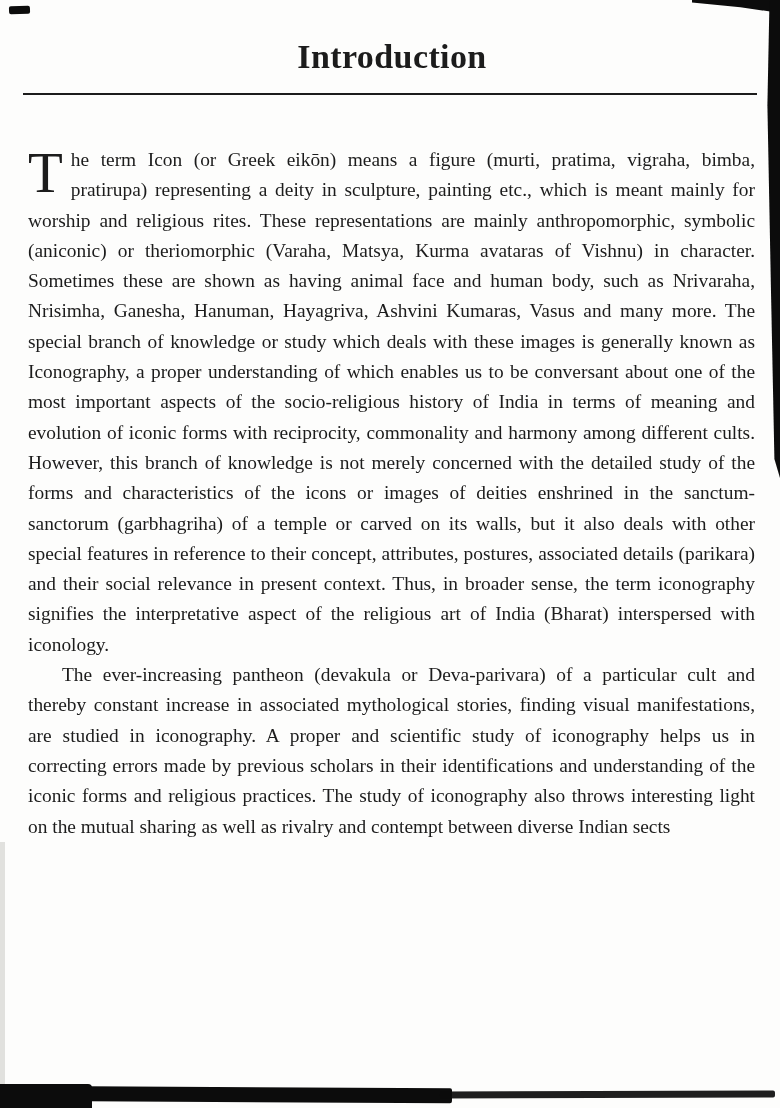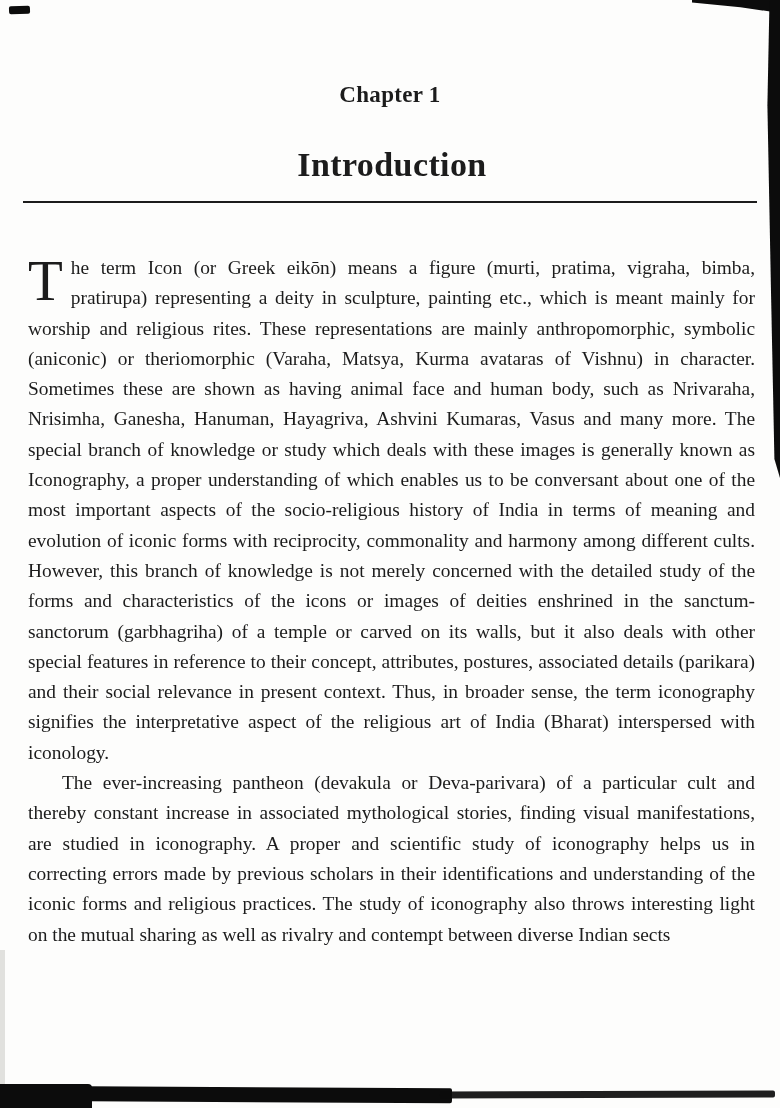--- a/index.html
+++ b/index.html
@@ -87,21 +87,20 @@
   .edge-bottom-left-blob{
     left:0;bottom:0;width:92px;height:24px;
     border-radius:0 4px 0 0;
   }
 </style>
 </head>
 <body>
 
 <div class="scan-page">
 
-  <h3 class="chapter-label">Chapter 1</h3>
 
   <h1 class="page-title">Introduction</h1>
 
   <hr class="title-rule">
 
   <div class="body-text">
       <p><span class="dropcap">T</span><span>he term </span><span class="it">Icon</span><span> (or Greek </span><span class="it">eikōn</span><span>) means a figure (</span><span class="it">murti, pratima, vigraha, bimba, pratirupa</span><span>) representing a deity in sculpture, painting etc., which is meant mainly for worship and religious rites. These representations are mainly anthropomorphic, symbolic (aniconic) or theriomorphic (</span><span class="it">Varaha</span><span>, </span><span class="it">Matsya</span><span>, </span><span class="it">Kurma avataras</span><span> of Vishnu) in character. Sometimes these are shown as having animal face and human body, such as Nrivaraha, Nrisimha, Ganesha, Hanuman, Hayagriva, Ashvini Kumaras, Vasus and many more. The special branch of knowledge or study which deals with these images is generally known as </span><span class="it">Iconography</span><span>, a proper understanding of which enables us to be conversant about one of the most important aspects of the socio-religious history of India in terms of meaning and evolution of iconic forms with reciprocity, commonality and harmony among different cults. However, this branch of knowledge is not merely concerned with the detailed study of the forms and characteristics of the icons or images of deities enshrined in the sanctum-sanctorum (</span><span class="it">garbhagriha</span><span>) of a temple or carved on its walls, but it also deals with other special features in reference to their concept, attributes, postures, associated details (</span><span class="it">parikara</span><span>) and their social relevance in present context. Thus, in broader sense, the term </span><span class="it">iconography</span><span> signifies the interpretative aspect of the religious art of India (</span><span class="it">Bharat</span><span>) interspersed with iconology.</span></p>
       <p class="indent"><span>The ever-increasing pantheon (</span><span class="it">devakula</span><span> or </span><span class="it">Deva-parivara</span><span>) of a particular cult and thereby constant increase in associated mythological stories, finding visual manifestations, are studied in iconography. A proper and scientific study of iconography helps us in correcting errors made by previous scholars in their identifications and understanding of the iconic forms and religious practices. The study of iconography also throws interesting light on the mutual sharing as well as rivalry and contempt between diverse Indian sects</span></p>
     </div>
 

